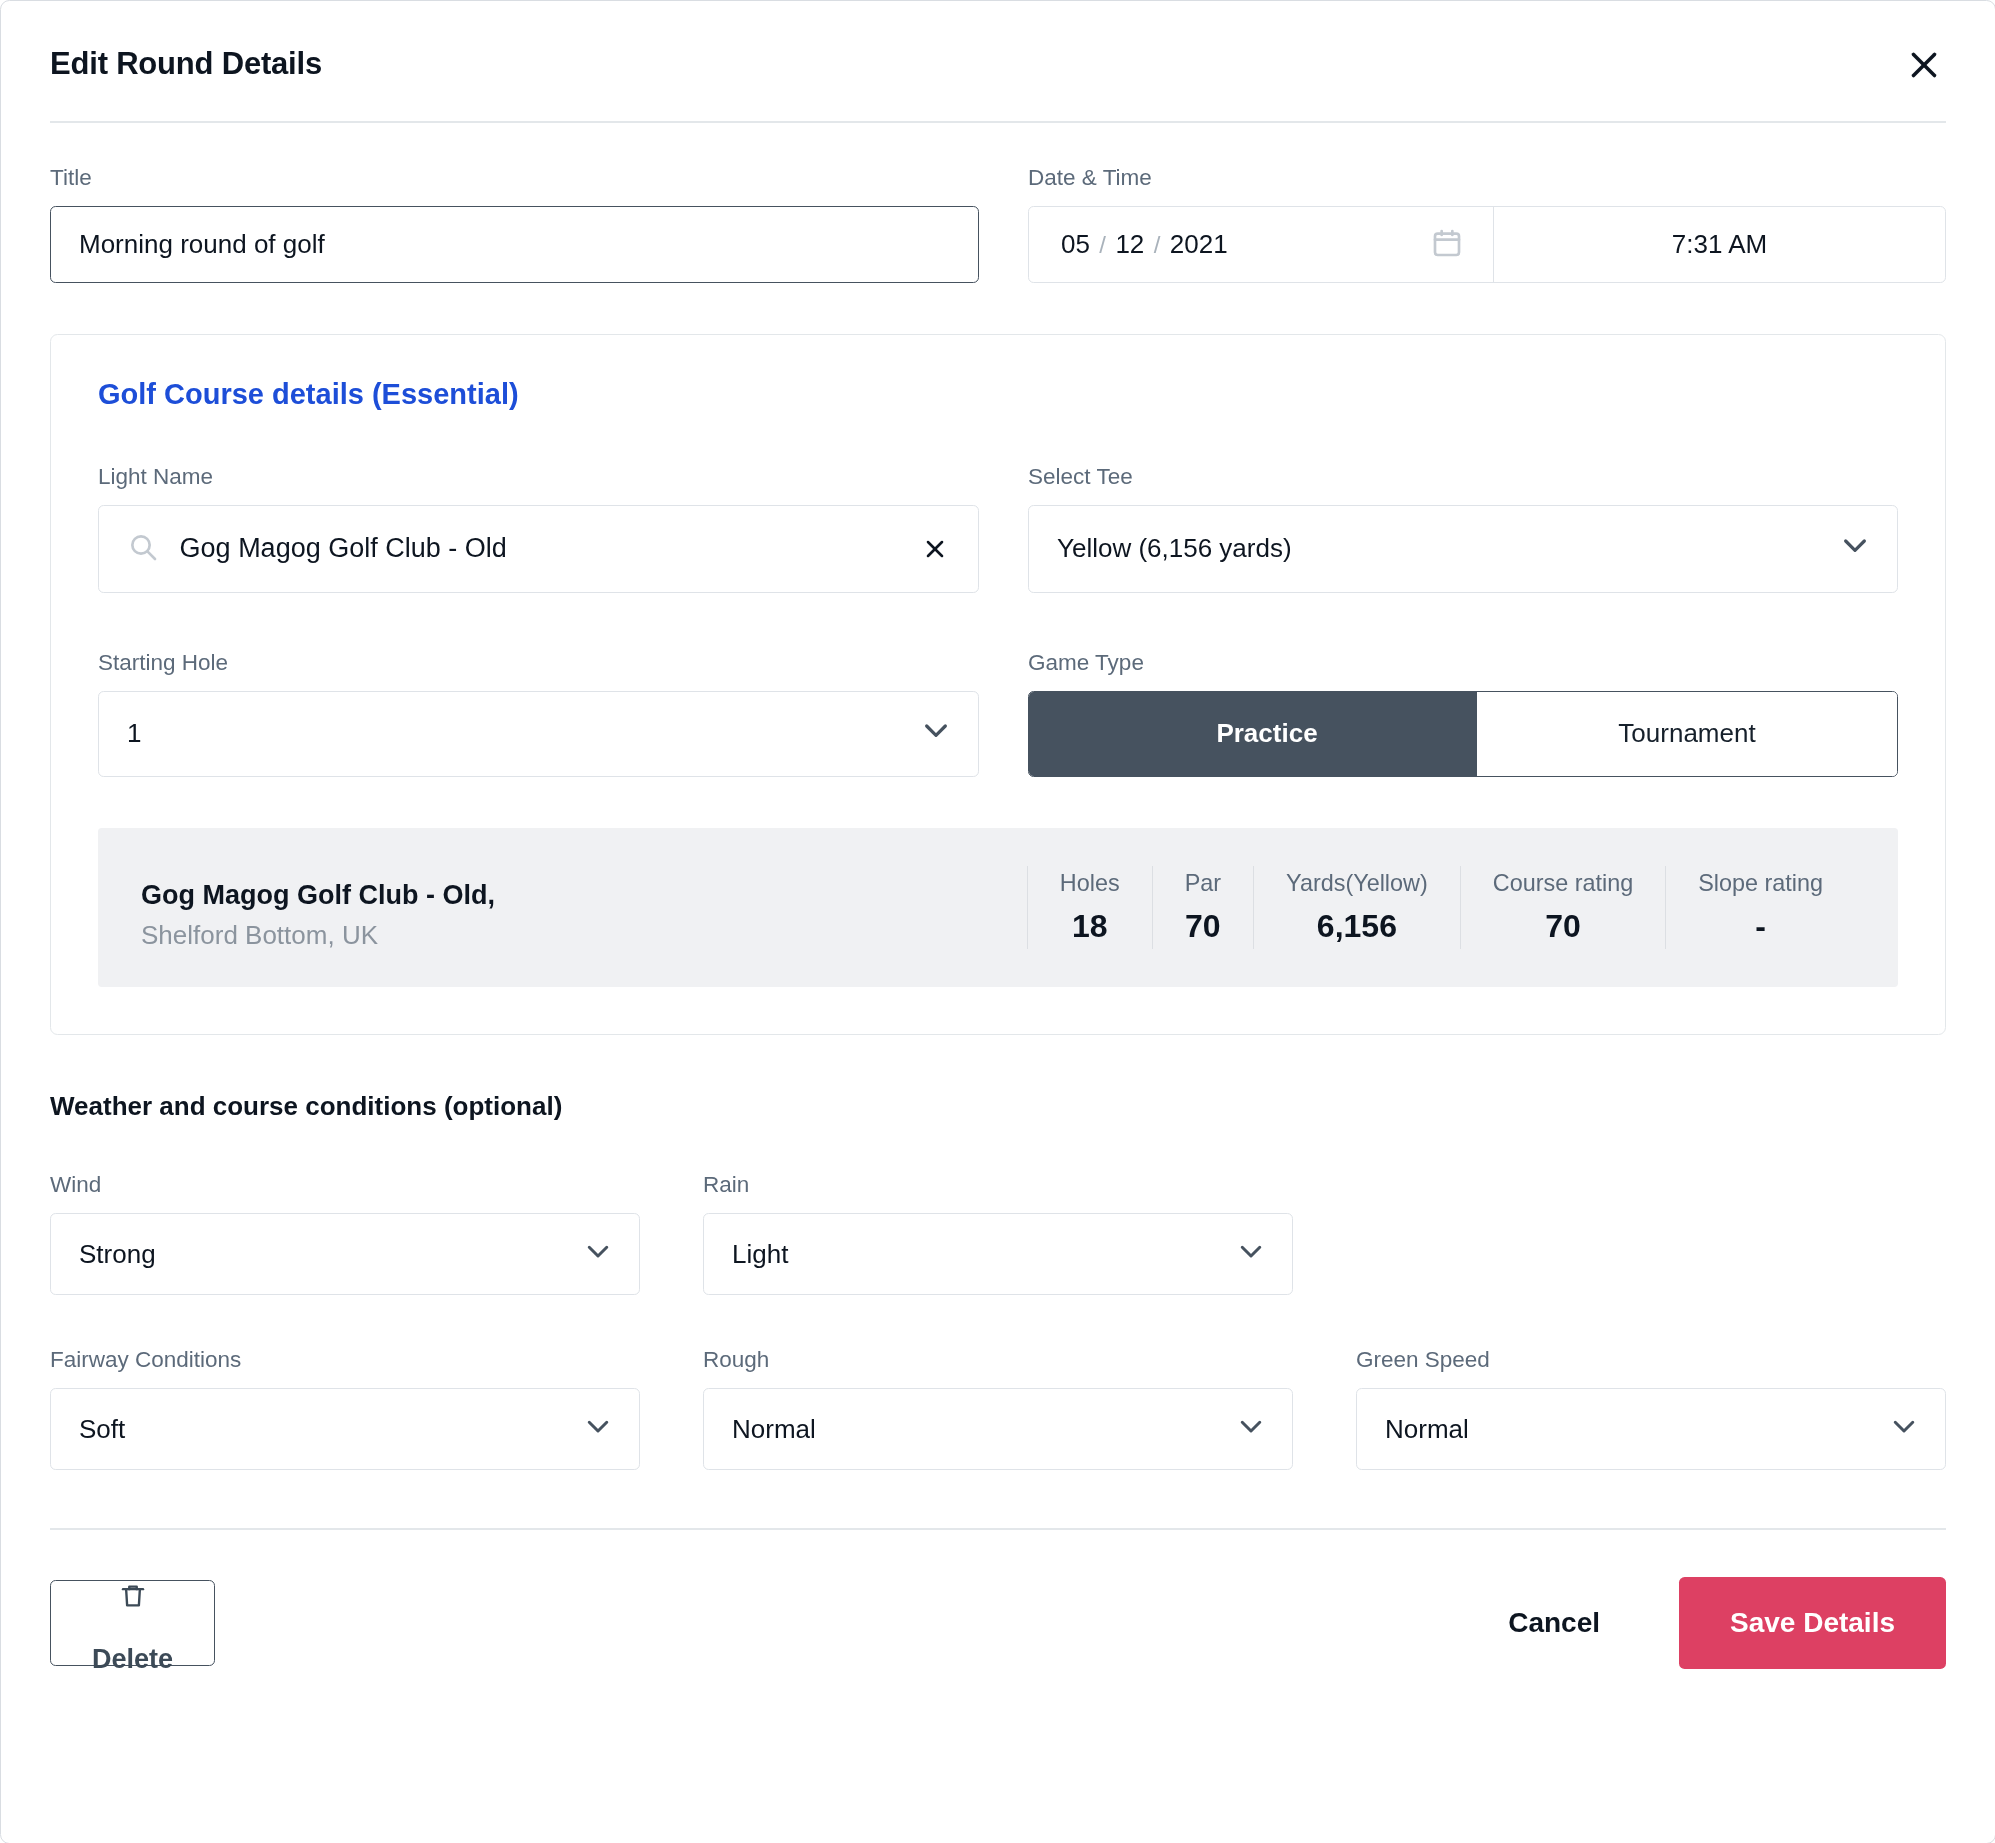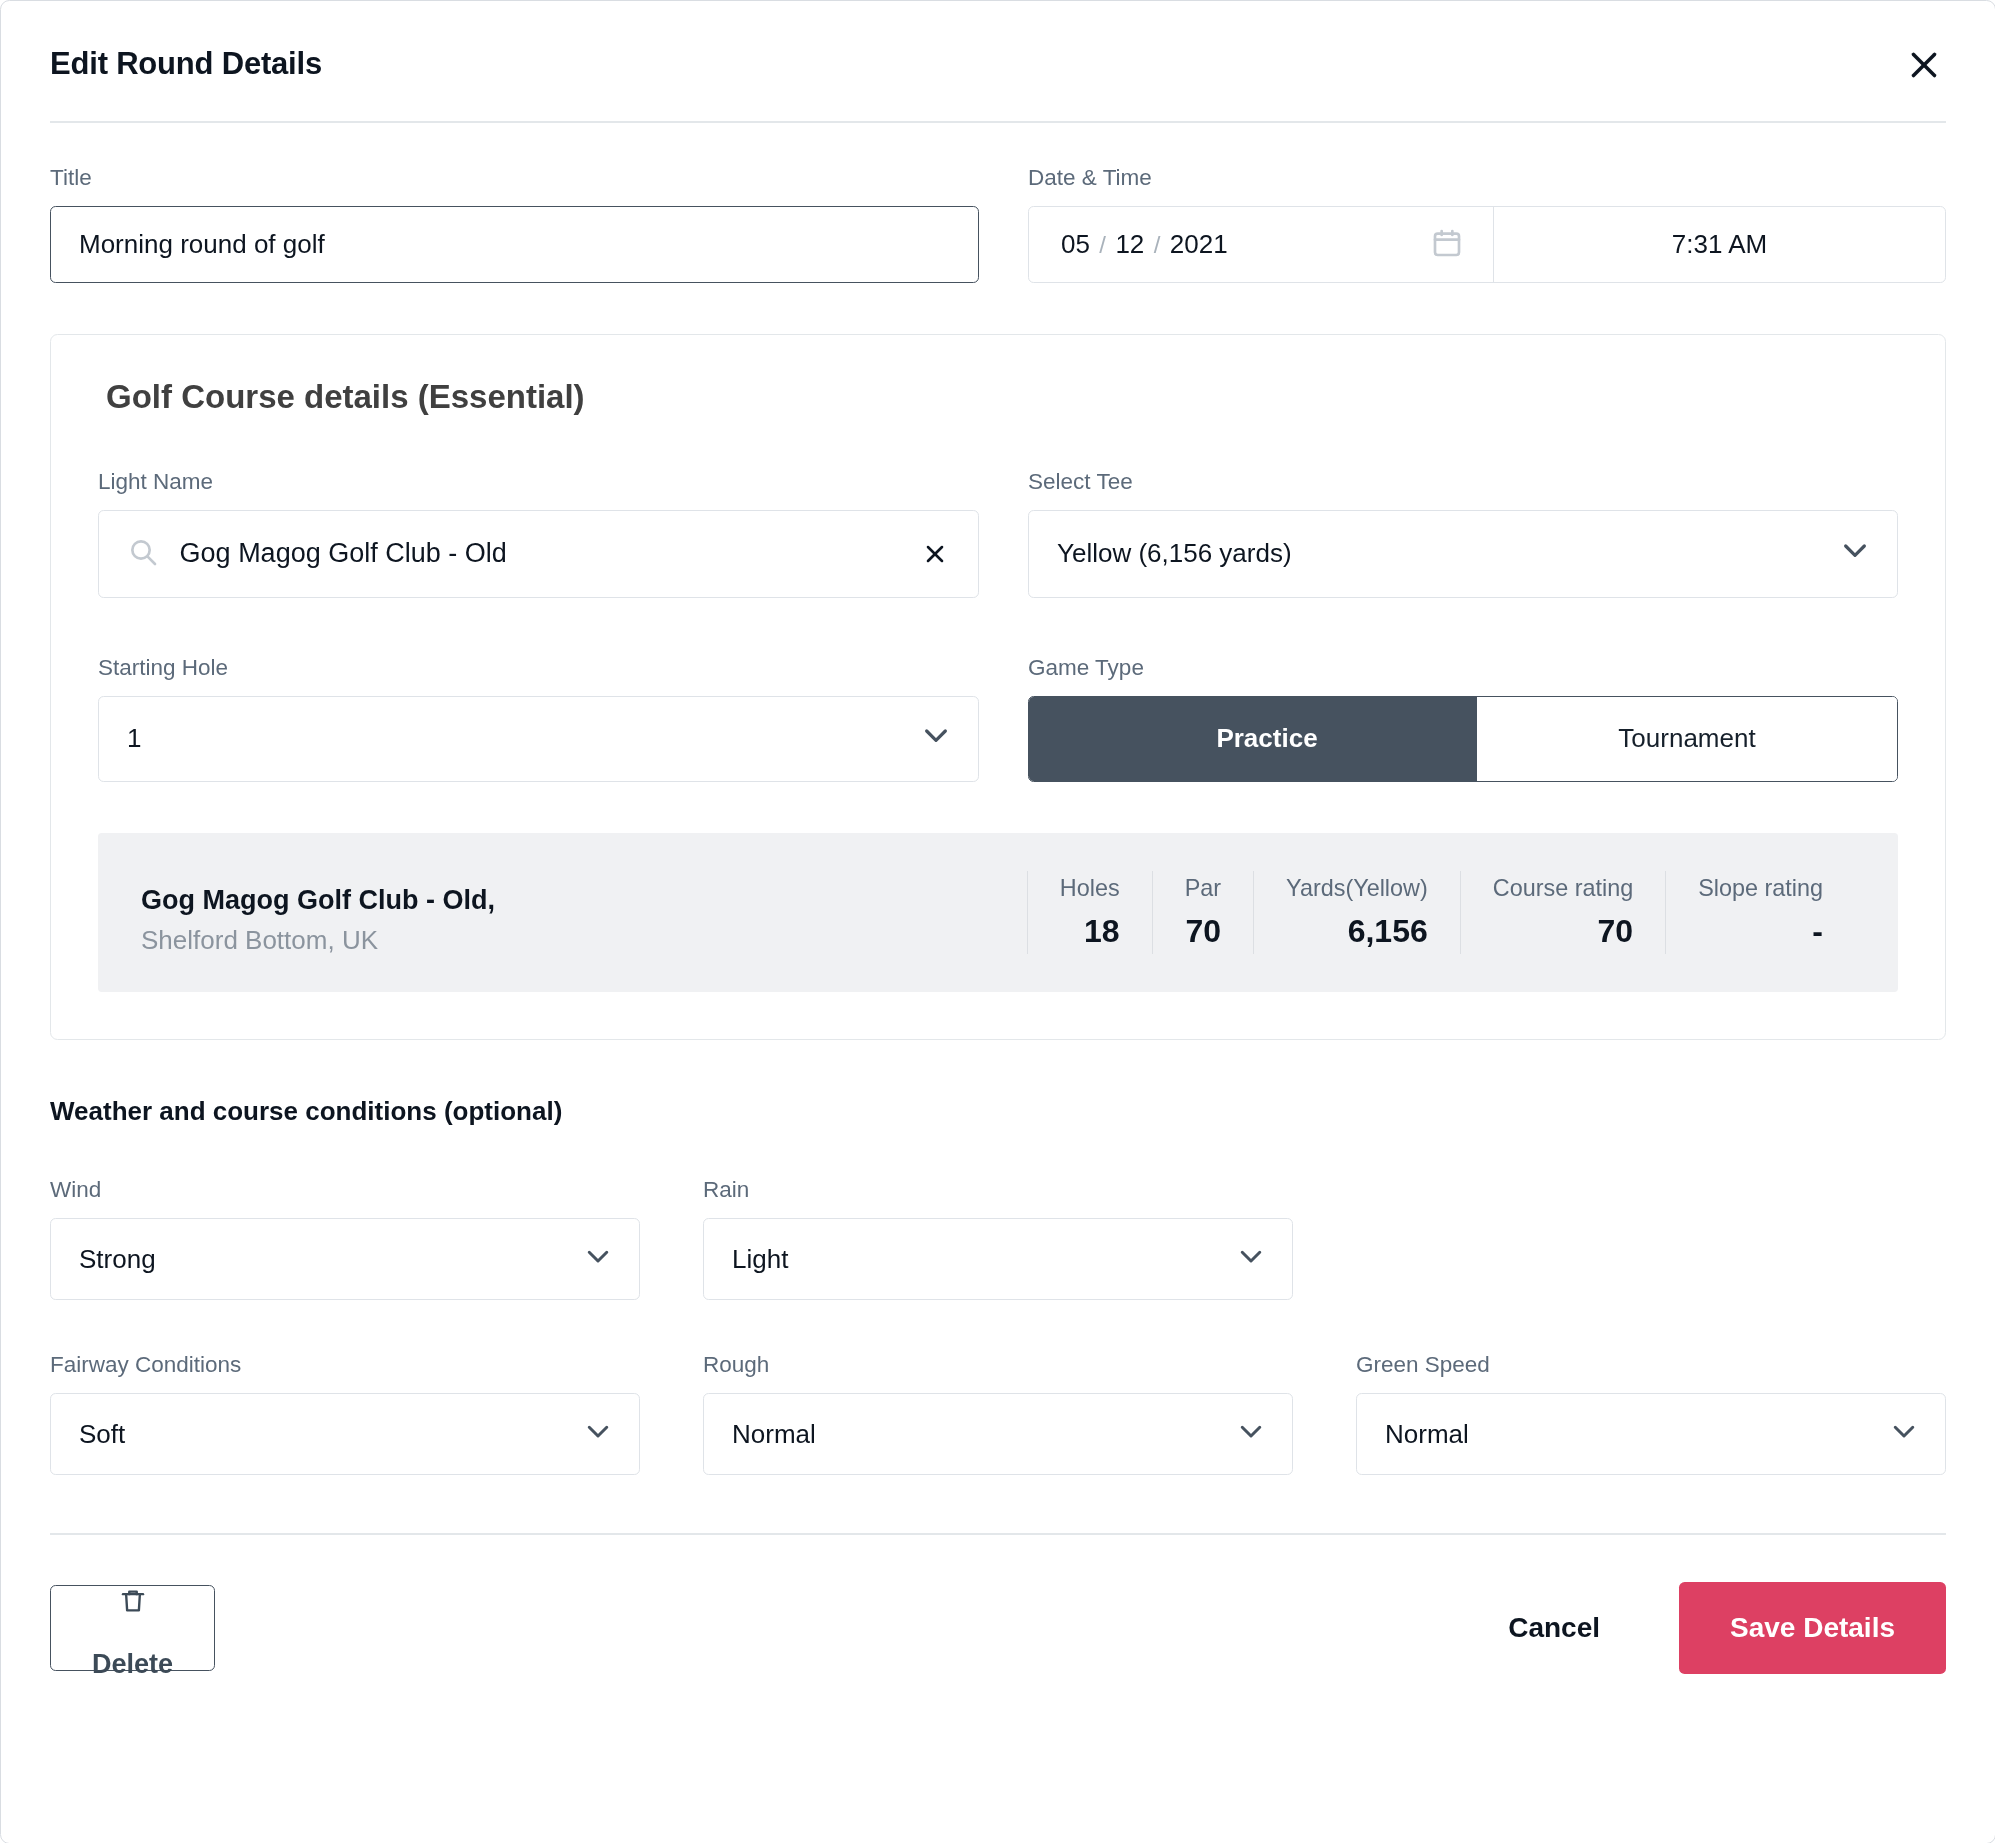--- a/index.html
+++ b/index.html
@@ -137,25 +137,24 @@
   }
 
   
   .course-card {
     margin: 51px 49px 0 49px;
     border: 1.9px solid #e3e7ea;
     border-radius: 7.5px;
     padding: 43px 47px 47px 47px;
   }
   .card-heading {
-    font-size: 33px;
-    font-weight: bold;
-    color: #404040;
+    font-size: 29px;
+    font-weight: bold;
+    color: #1d4ed8;
     margin-bottom: 52px;
-    margin-left: 8px;
   }
   .card-row {
     display: flex;
     gap: 49px;
   }
   .card-col-left  { width: 881px; }
   .card-col-right { flex: 1; }
 
   .search-input {
     height: 88px;
@@ -229,21 +228,21 @@
     font-size: 27px;
     font-weight: bold;
     color: #0d1520;
     margin-bottom: 9.4px;
   }
   .stats-course .loc {
     font-size: 26px;
     color: #8b949e;
   }
   .stat-cell {
-    text-align: right;
+    text-align: center;
     padding: 3.7px 32px;
     border-left: 1.9px solid #dcdfe3;
     min-width: 0;
   }
   .stat-cell .k {
     font-size: 23.4px;
     color: #5c6a7a;
     margin-bottom: 11.2px;
     white-space: nowrap;
   }

